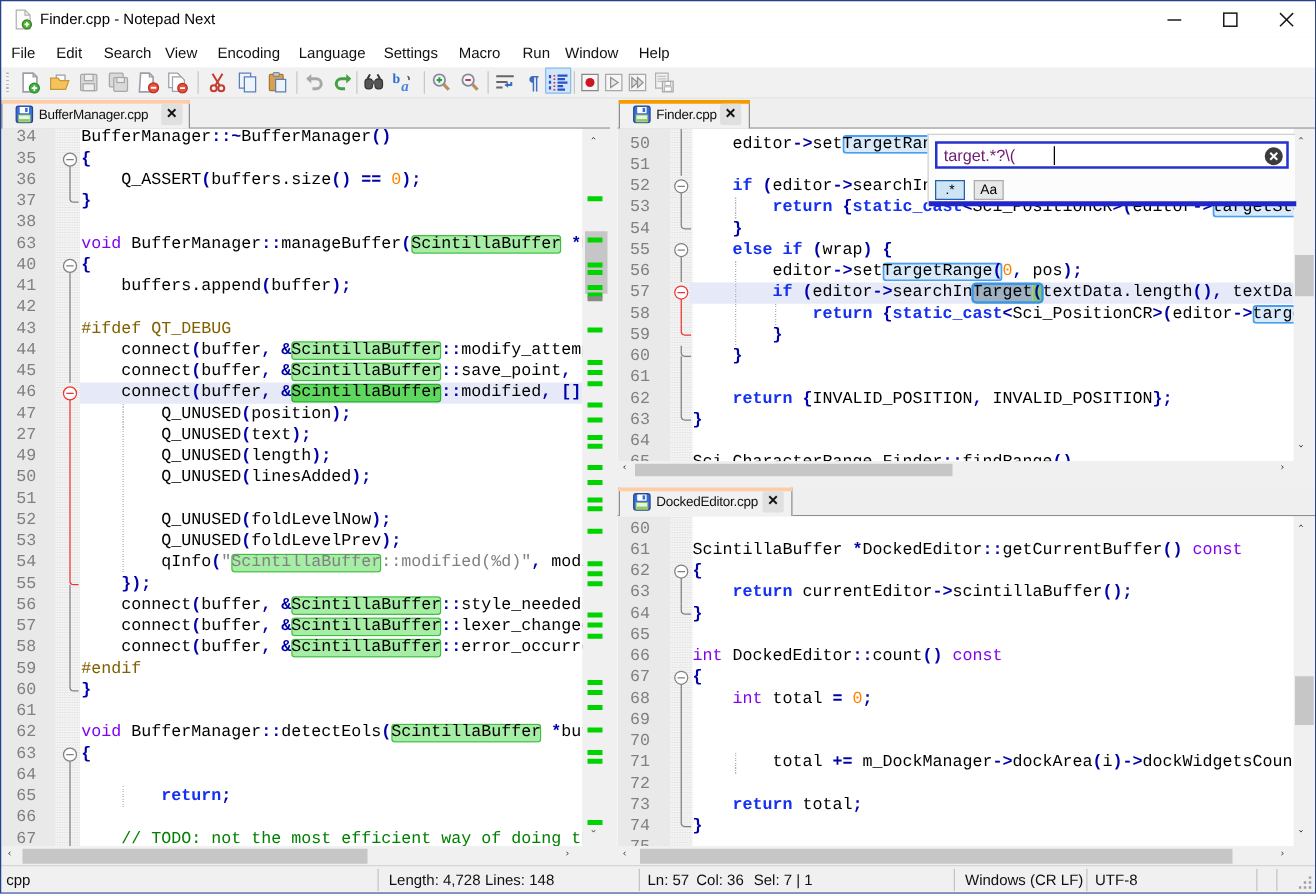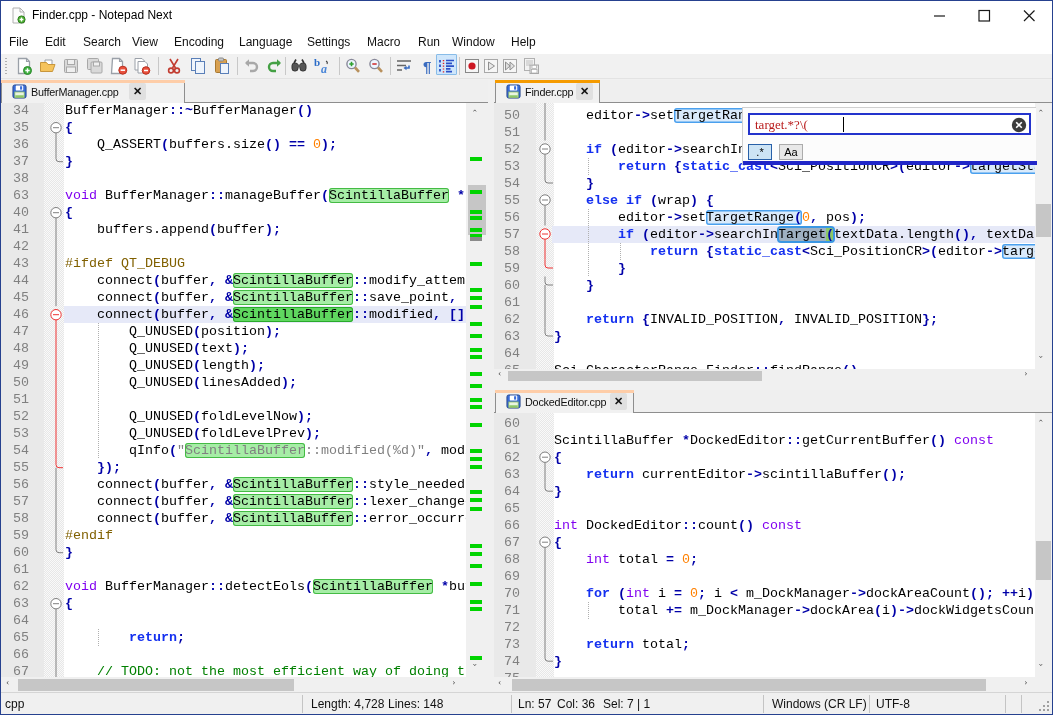--- a/index.html
+++ b/index.html
@@ -56,21 +56,21 @@
 .gm { position:absolute; left:470px; width:12px; height:3.5px; background:#00d400; }
 .arr { position:absolute; width:8px; height:8px; }
 .arr svg { display:block; }
 
 #status { position:absolute; left:1px; top:692px; width:1051px; height:22px; background:#f0f0f0; border-top:1px solid #d5d5d5; font-size:12px; color:#111; }
 #status span { position:absolute; top:4px; white-space:nowrap; }
 .ssep { position:absolute; top:2px; width:1px; height:18px; background:#c4c4c4; }
 
 #spanel { position:absolute; left:742px; top:107px; width:294px; height:57px; background:#fcfcfc; border-left:1px solid #d0d0d0; border-top:1px solid #d0d0d0; z-index:20; }
 #sinput { position:absolute; left:5px; top:5px; width:283px; height:22px; background:#fff; border:2px solid #2333cc; }
-#sinput .q { position:absolute; left:5px; top:2px; font-family:Liberation Serif, serif; font-size:13px; color:#b91c1c; }
+#sinput .q { position:absolute; left:5px; top:2px; font-family:Liberation Sans, sans-serif; font-size:13px; color:#701a75; }
 #sinput .caret { position:absolute; left:93px; top:2px; width:1px; height:15px; background:#000; }
 #sbb { position:absolute; left:0; top:53px; width:294px; height:4px; background:#2026c8; }
 .sbtn { position:absolute; top:36px; height:16px; font-size:11px; text-align:center; line-height:15px; }
 </style></head><body>
 <div id="win">
 <div id="frame"></div>
   <div id="menu">
     <span style="left:8px">File</span>
       <span style="left:44px">Edit</span>
       <span style="left:82px">Search</span>
@@ -210,21 +210,21 @@
 <div class="tbsep" style="left:157px"></div>
 <div class="tbsep" style="left:236px"></div>
 <div class="tbsep" style="left:284px"></div>
 <div class="tbsep" style="left:338px"></div>
 <div class="tbsep" style="left:389px"></div>
 <div class="tbsep" style="left:458px"></div>
   </div>
 
   <div class="tabbar" style="left:1px;top:80px;width:487px"></div>
   <div class="tbline" style="left:1px;top:102px;width:487px"></div>
-  <div class="tab" style="left:1px;top:80px;width:184px">
+  <div class="tab" style="left:1px;top:80px;width:151px">
     <div class="accent" style="background:#fecda8"></div>
     <svg width="15" height="15" viewBox="0 0 16 16">
         <rect x="1" y="1" width="14" height="14" rx="2" fill="#3a6cd8" stroke="#24448c"></rect>
         <rect x="4" y="1.6" width="8" height="5.4" rx="0.5" fill="#fff"></rect>
         <rect x="8.6" y="2.4" width="2.2" height="3.6" fill="#3a6cd8"></rect>
         <rect x="3" y="8.5" width="10" height="6" fill="#e8f4e0" stroke="#88b858" stroke-width="0.8"></rect>
         <rect x="3.5" y="12" width="9" height="2" fill="#8cc868"></rect>
       </svg>
     <div class="lbl">BufferManager.cpp</div>
     <div class="cls" style="left:127px">✕</div>
@@ -240,21 +240,21 @@
 <div class="lnum" style="top:67.2px;left:0px;width:28px">38</div>
 <div class="lnum" style="top:84.2px;left:0px;width:28px">63</div>
 <div class="lnum" style="top:101.2px;left:0px;width:28px">40</div>
 <div class="lnum" style="top:118.2px;left:0px;width:28px">41</div>
 <div class="lnum" style="top:135.2px;left:0px;width:28px">42</div>
 <div class="lnum" style="top:152.2px;left:0px;width:28px">43</div>
 <div class="lnum" style="top:169.2px;left:0px;width:28px">44</div>
 <div class="lnum" style="top:186.2px;left:0px;width:28px">45</div>
 <div class="lnum" style="top:203.2px;left:0px;width:28px">46</div>
 <div class="lnum" style="top:220.2px;left:0px;width:28px">47</div>
-<div class="lnum" style="top:237.2px;left:0px;width:28px">48</div>
+<div class="lnum" style="top:237.2px;left:0px;width:28px">27</div>
 <div class="lnum" style="top:254.2px;left:0px;width:28px">49</div>
 <div class="lnum" style="top:271.2px;left:0px;width:28px">50</div>
 <div class="lnum" style="top:288.2px;left:0px;width:28px">51</div>
 <div class="lnum" style="top:305.2px;left:0px;width:28px">52</div>
 <div class="lnum" style="top:322.2px;left:0px;width:28px">53</div>
 <div class="lnum" style="top:339.2px;left:0px;width:28px">54</div>
 <div class="lnum" style="top:356.2px;left:0px;width:28px">55</div>
 <div class="lnum" style="top:373.2px;left:0px;width:28px">56</div>
 <div class="lnum" style="top:390.2px;left:0px;width:28px">57</div>
 <div class="lnum" style="top:407.2px;left:0px;width:28px">58</div>
@@ -512,21 +512,20 @@
     <div class="cl" style="top:1.7px;left:60px"></div>
 <div class="cl" style="top:18.7px;left:60px">ScintillaBuffer <b class="o">*</b>DockedEditor<b class="o">::</b>getCurrentBuffer<b class="o">()</b> <i class="t">const</i></div>
 <div class="cl" style="top:35.7px;left:60px"><b class="o">{</b></div>
 <div class="cl" style="top:52.7px;left:60px">    <b class="k">return</b> currentEditor<b class="o">-&gt;</b>scintillaBuffer<b class="o">();</b></div>
 <div class="cl" style="top:69.7px;left:60px"><b class="o">}</b></div>
 <div class="cl" style="top:86.7px;left:60px"></div>
 <div class="cl" style="top:103.7px;left:60px"><i class="t">int</i> DockedEditor<b class="o">::</b>count<b class="o">()</b> <i class="t">const</i></div>
 <div class="cl" style="top:120.7px;left:60px"><b class="o">{</b></div>
 <div class="cl" style="top:137.7px;left:60px">    <i class="t">int</i> total <b class="o">=</b> <i class="n">0</i><b class="o">;</b></div>
 <div class="cl" style="top:154.7px;left:60px"></div>
-<div class="cl" style="top:171.7px;left:60px">    <b class="k">for</b> <b class="o">(</b><i class="t">int</i> i <b class="o">=</b> <i class="n">0</i><b class="o">;</b> i <b class="o">&lt;</b> m_DockManager<b class="o">-&gt;</b>dockAreaCount<b class="o">();</b> <b class="o">++</b>i<b class="o">)</b></div>
 <div class="cl" style="top:188.7px;left:60px">        total <b class="o">+=</b> m_DockManager<b class="o">-&gt;</b>dockArea<b class="o">(</b>i<b class="o">)-&gt;</b>dockWidgetsCount</div>
 <div class="cl" style="top:205.7px;left:60px"></div>
 <div class="cl" style="top:222.7px;left:60px">    <b class="k">return</b> total<b class="o">;</b></div>
 <div class="cl" style="top:239.7px;left:60px"><b class="o">}</b></div>
 <div class="cl" style="top:256.7px;left:60px"></div>
     <div class="iguide" style="left:94px;top:188.7px;height:17.0px"></div>
   </div>
   <svg class="abs" style="left:536px;top:414px" width="17" height="263" viewBox="0 0 17 263">
 <circle cx="9" cy="43.2" r="5.2" fill="#fff" stroke="#808080"></circle>
 <line x1="6" y1="43.2" x2="12" y2="43.2" stroke="#808080"></line>

